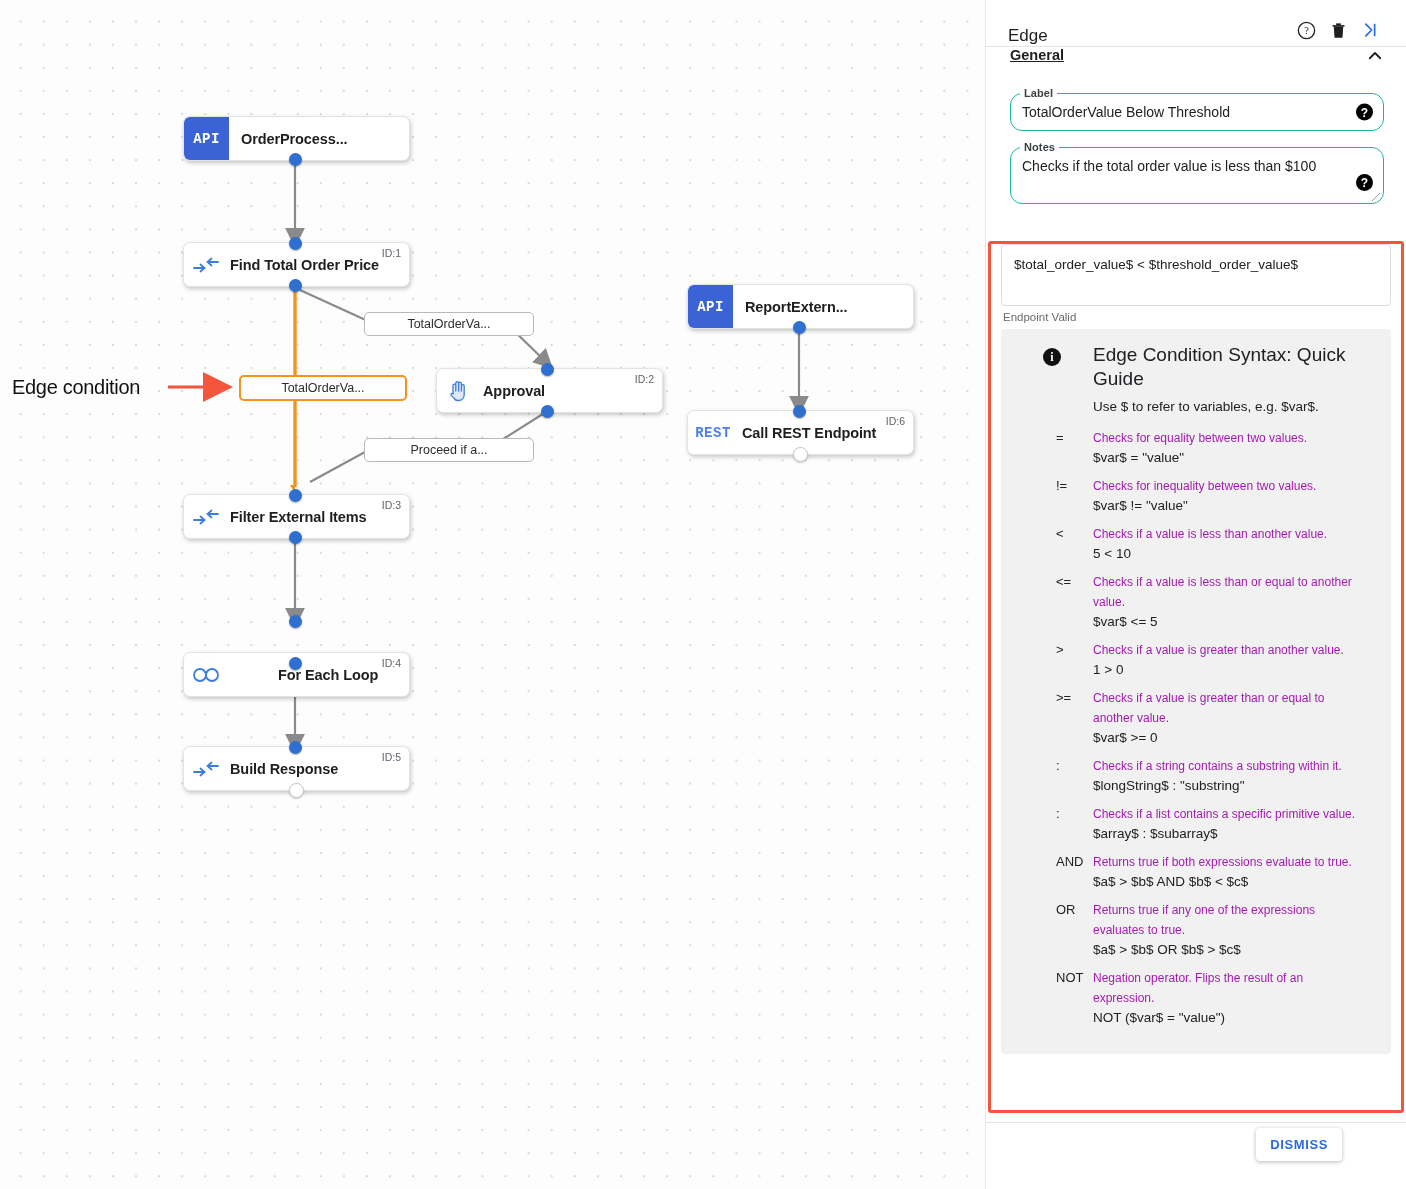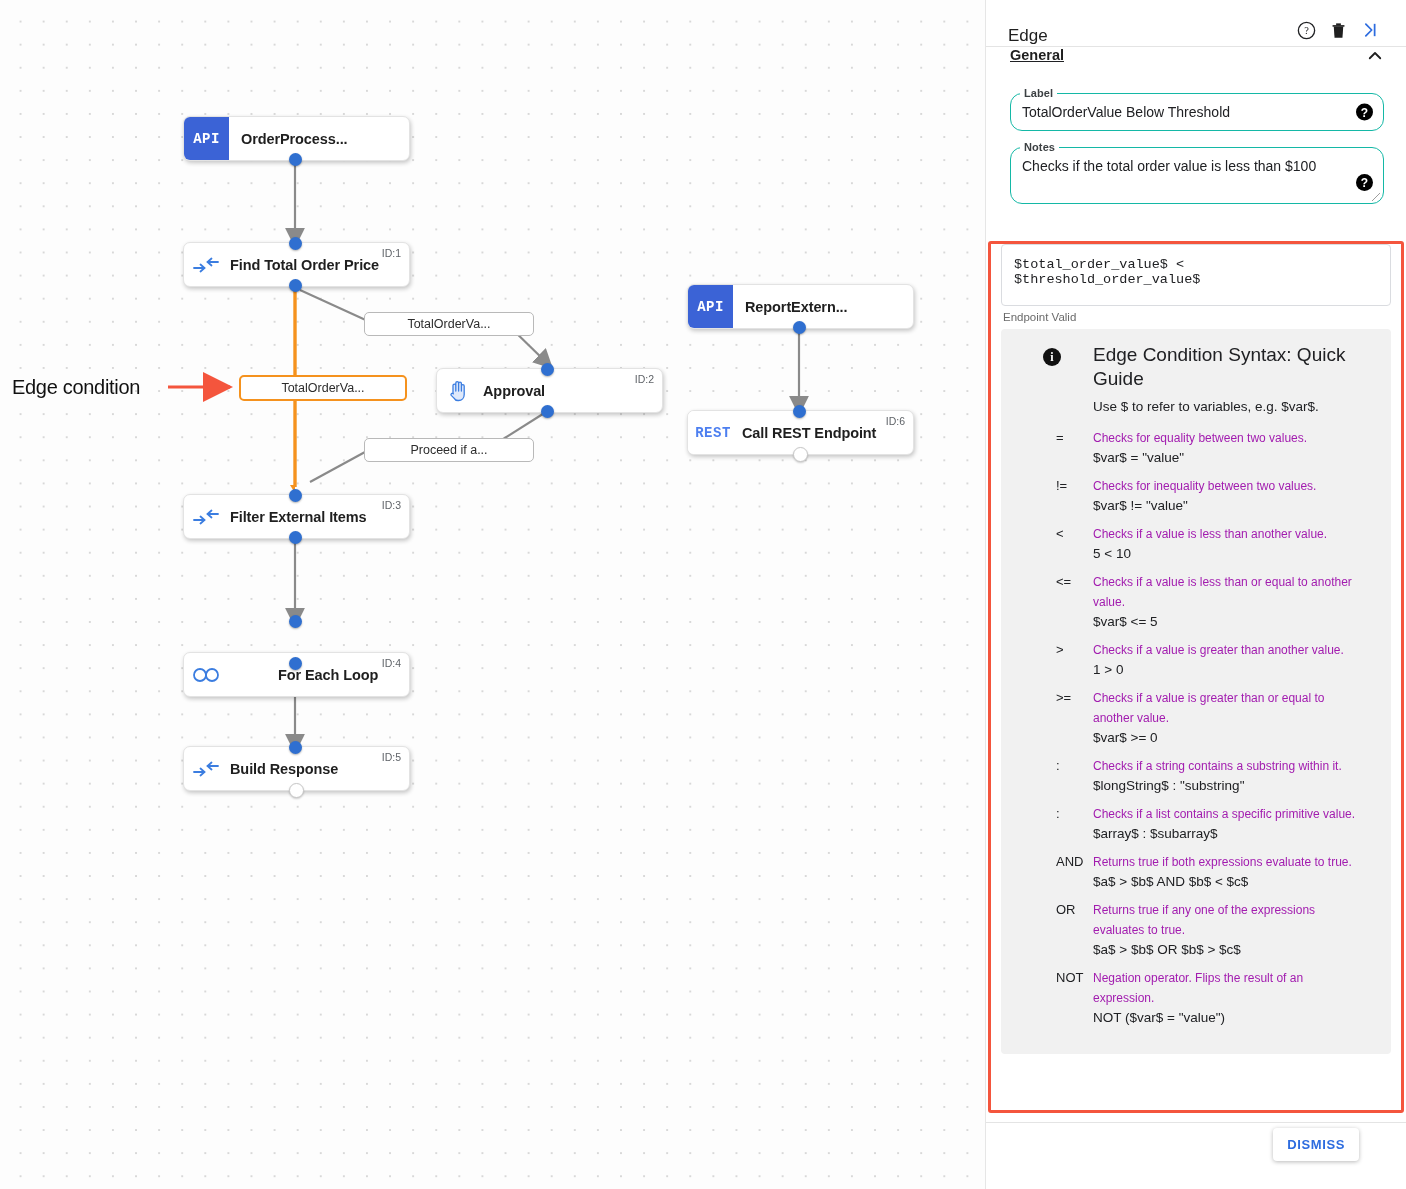--- a/index.html
+++ b/index.html
@@ -107,21 +107,21 @@
   }
 
   
   #condwrap{
     position:absolute;left:988px;top:241px;width:416px;height:872px;
     border:3px solid #f4553d;border-radius:3px;box-sizing:border-box;background:#fff;
   }
   .condbox{
     border:1px solid #dadce0;border-radius:4px;margin:0 10px;
     height:62px;box-sizing:border-box;padding:12px 12px;
-    font-family:Liberation Mono, monospace;font-size:13.5px;color:#202124;
+    font-family:Liberation Sans, sans-serif;font-size:13.5px;color:#202124;
   }
   .validtxt{font-size:11.5px;color:#6b6b6b;margin:5px 0 6px 12px;}
 
   .guide{
     background:#f1f1f1;border-radius:4px;margin:0 10px;padding:14px 14px 18px 14px;
     box-sizing:border-box;
   }
   .guidehead{display:flex;align-items:flex-start;}
   .infoicon{
     width:18px;height:18px;border-radius:50%;background:#111;color:#fff;flex:0 0 18px;
@@ -136,21 +136,21 @@
   }
   .opdesc{font-size:12px;color:#a21caf;line-height:20px;padding-right:14px;}
   .opex{font-size:13.5px;color:#202124;line-height:20px;}
 
   
   .pfoot{
     position:absolute;left:986px;top:1122px;width:420px;height:67px;
     border-top:1px solid #e4e4e4;background:#fff;
   }
   .dismiss{
-    position:absolute;right:47px;top:5px;background:#fff;border-radius:4px;
+    position:absolute;right:64px;top:5px;background:#fff;border-radius:4px;
     box-shadow:0 1px 4px rgba(0,0,0,.28);padding:9px 14px;
     color:#2d6cdf;font-size:13px;font-weight:bold;letter-spacing:.6px;cursor:pointer;
   }
 </style>
 </head>
 <body>
 
 <div id="app">
 
   <div id="canvas">

